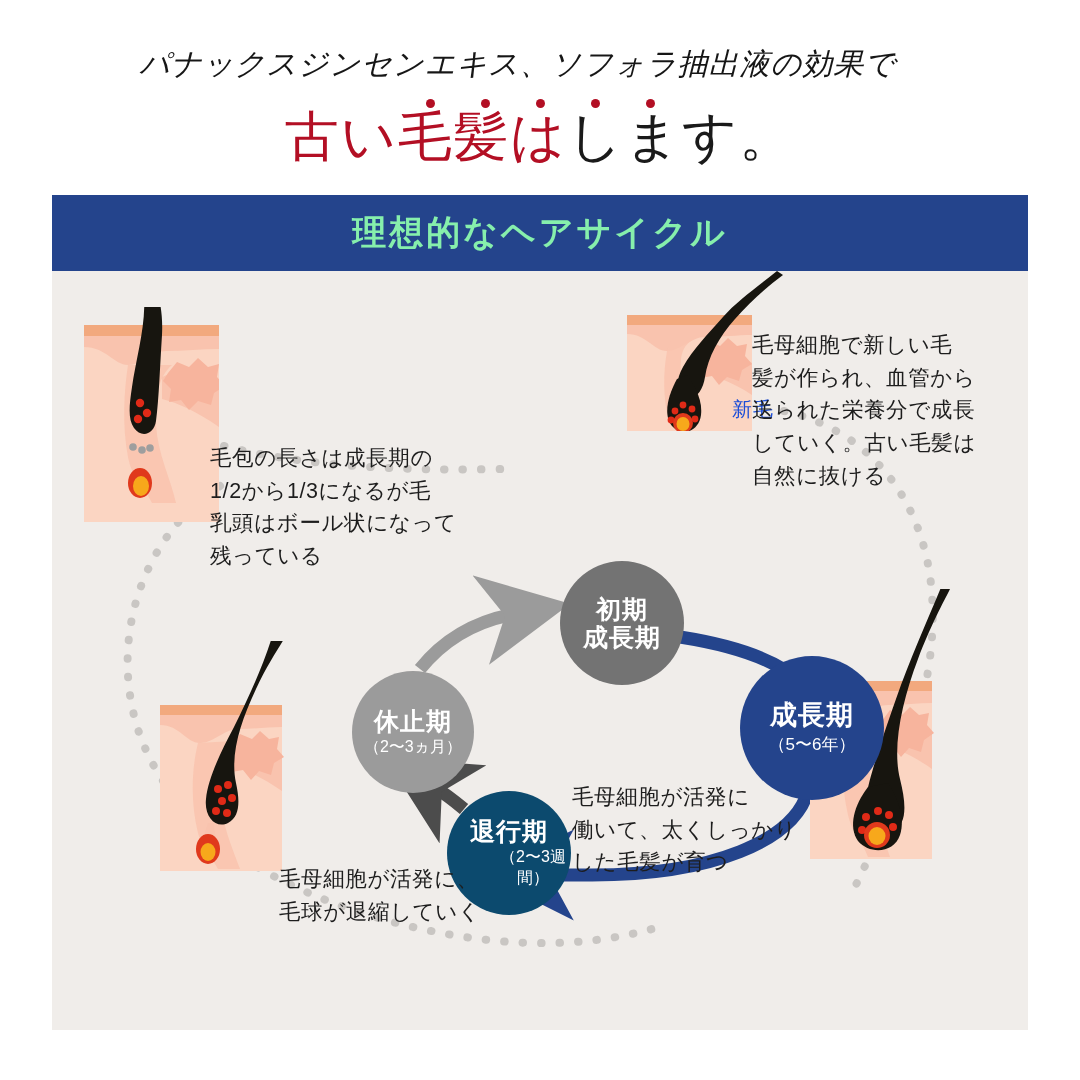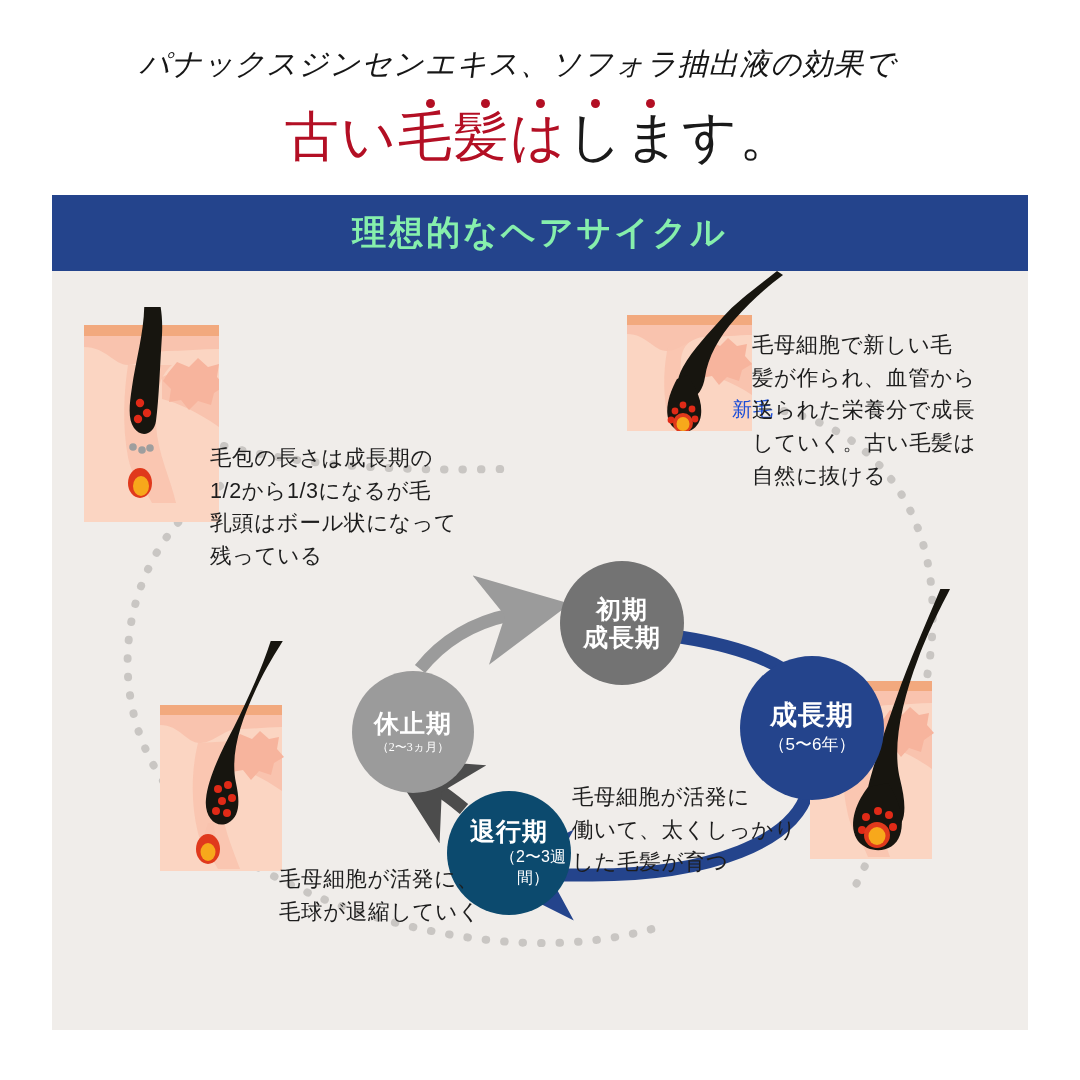--- a/index.html
+++ b/index.html
@@ -65,21 +65,21 @@
     color:#ffffff;text-align:center;
   }
   .node .nm{font-weight:bold;line-height:1.12;letter-spacing:1px;}
   .node .sub{font-size:17px;margin-top:2px;letter-spacing:0px;}
   #node-early{left:508px;top:290px;width:124px;height:124px;background:#737373;}
   #node-early .nm{font-size:25px;}
   #node-anagen{left:688px;top:385px;width:144px;height:144px;background:#24448c;}
   #node-anagen .nm{font-size:27px;}
   #node-telogen{left:300px;top:400px;width:122px;height:122px;background:#9b9b9b;}
   #node-telogen .nm{font-size:25px;}
-  #node-telogen .sub{font-size:12px;font-family:Liberation Serif, serif;}
+  #node-telogen .sub{font-size:16px;}
   #node-catagen{left:395px;top:520px;width:124px;height:124px;background:#0c4a6e;}
   #node-catagen .nm{font-size:25px;}
   #node-catagen .sub{font-size:16px;margin-left:48px;}
 
   
   .illus{position:absolute;}
   .illus svg{display:block;}
   .illus-label{
     position:absolute;font-size:20px;color:#1d4ed8;letter-spacing:1px;
   }

